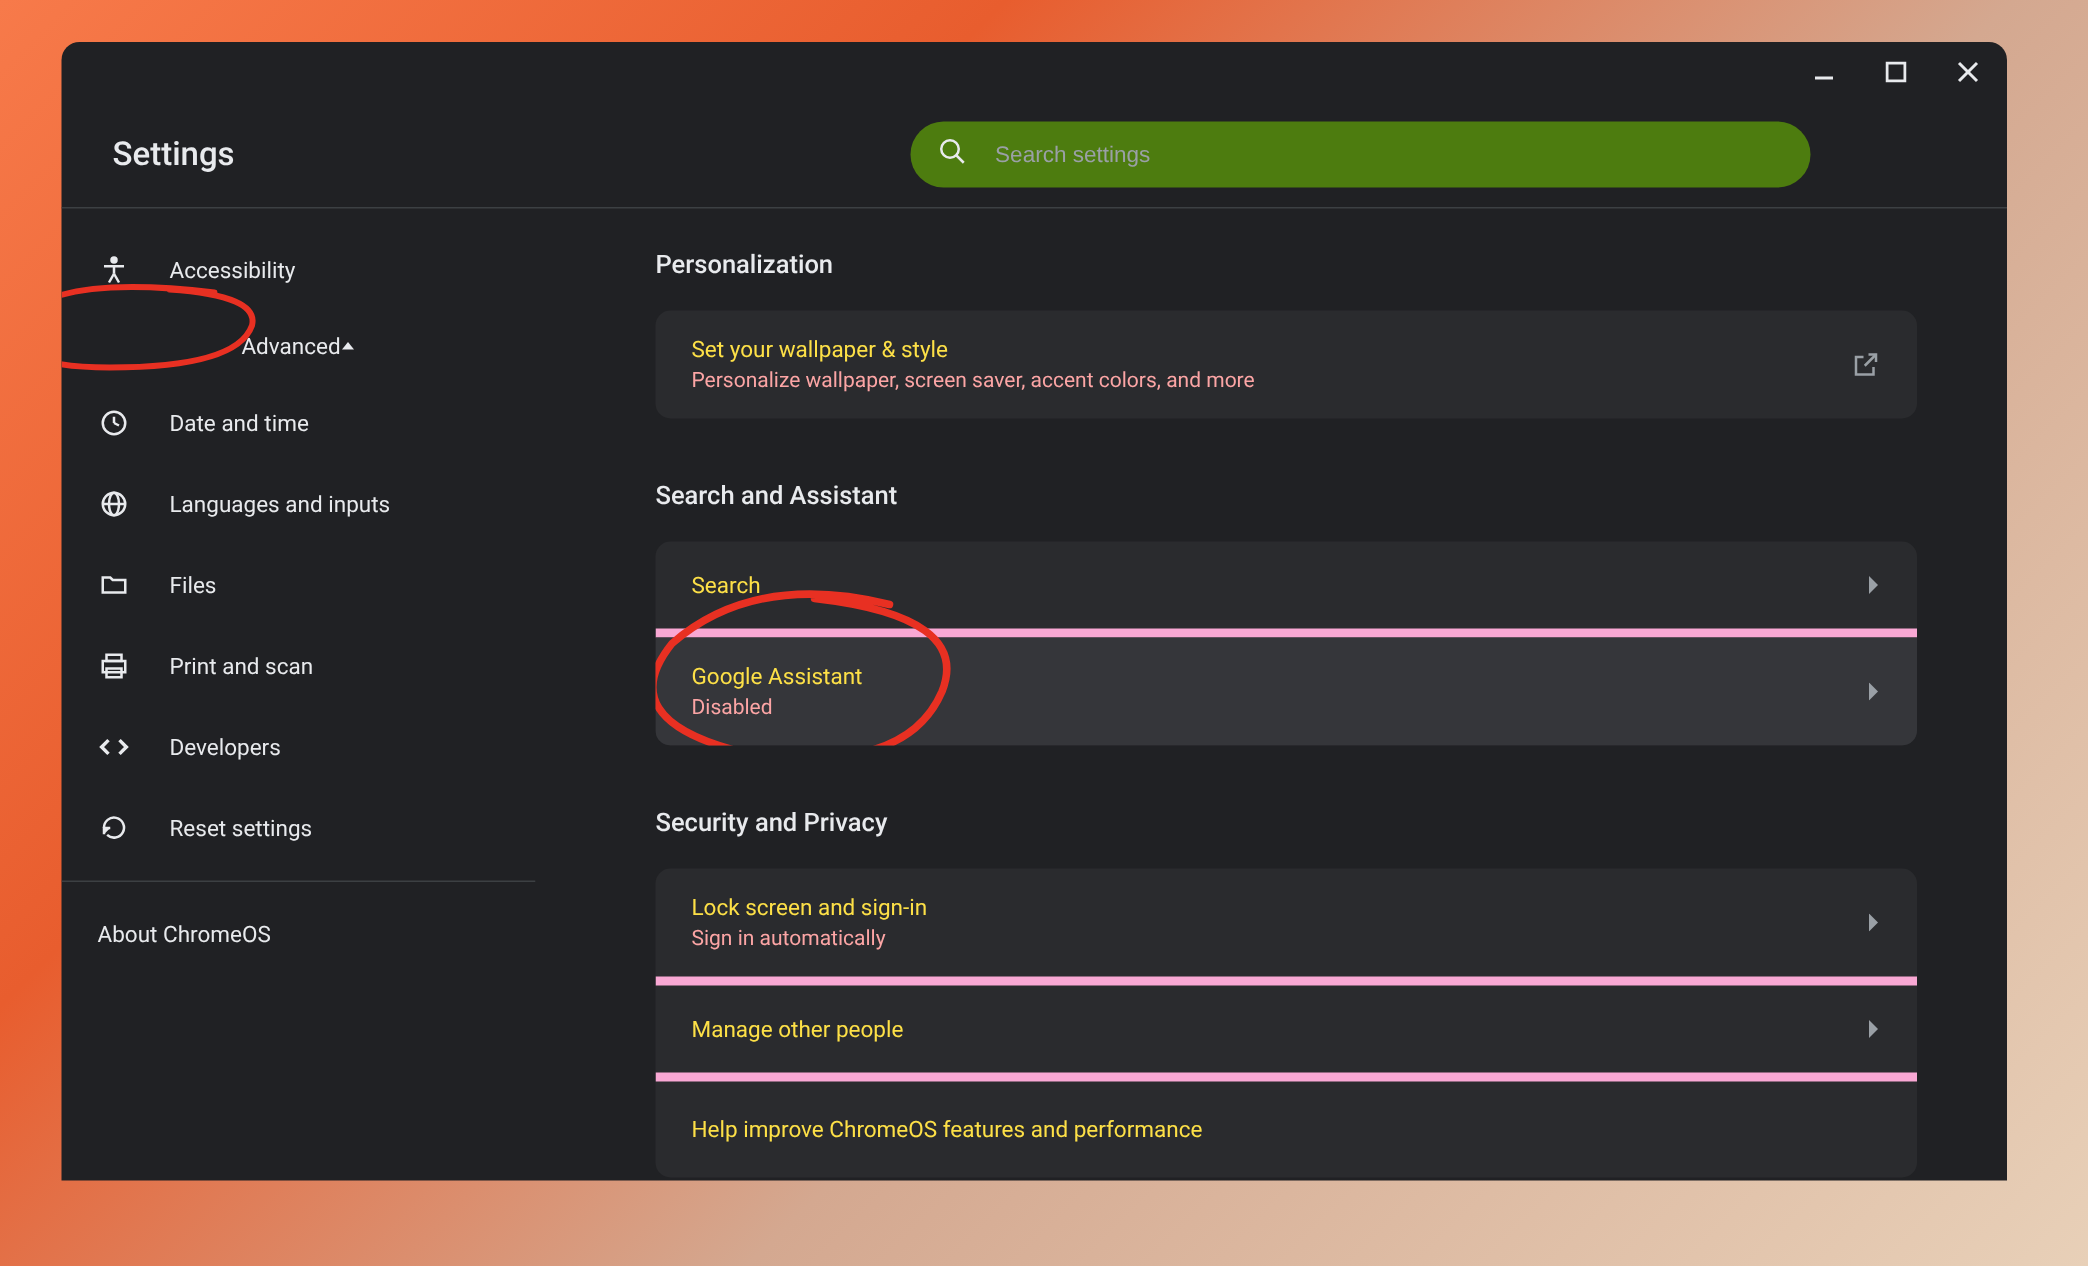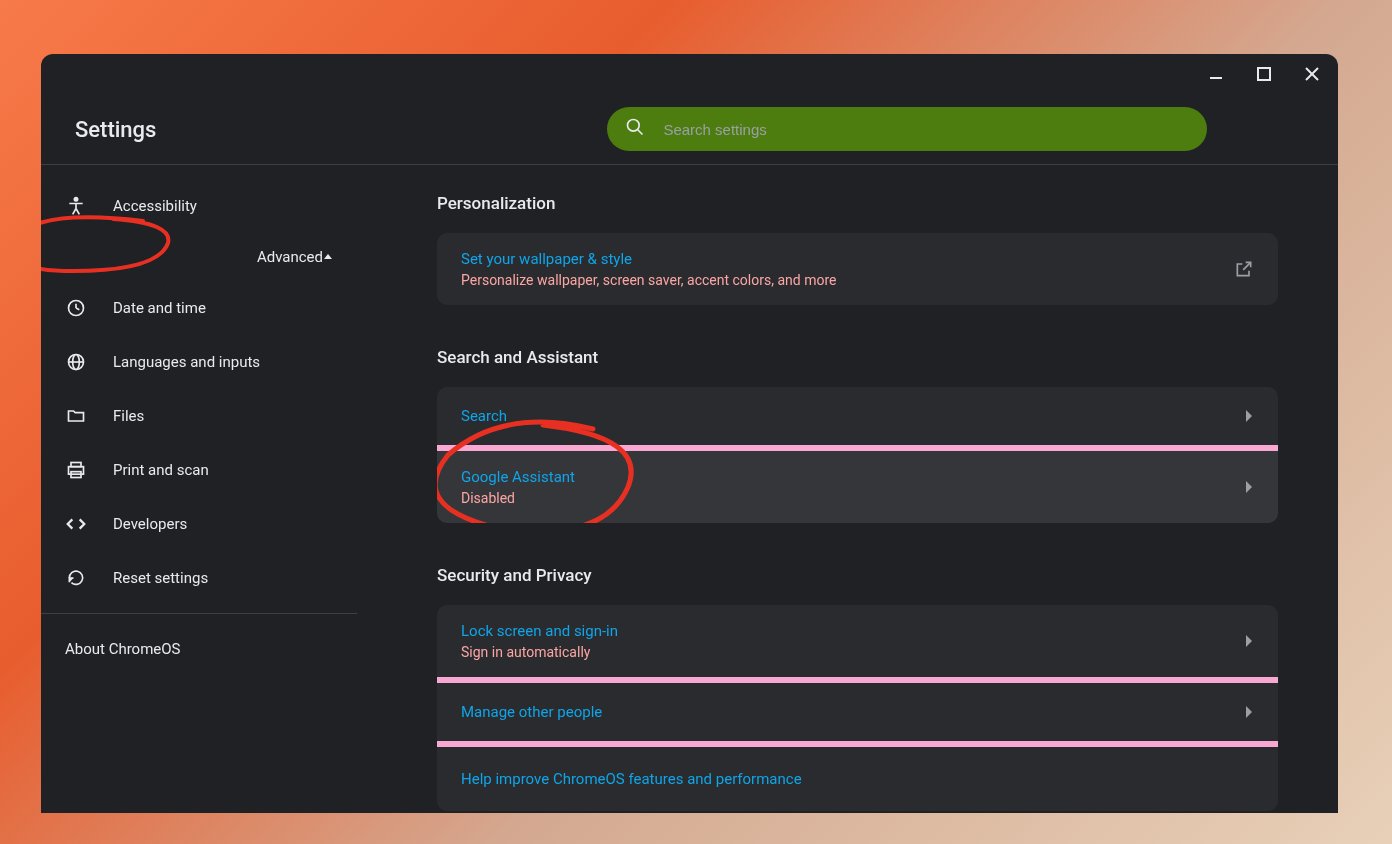--- a/index.html
+++ b/index.html
@@ -6,21 +6,21 @@
     body {
       width: 1392px;
       height: 844px;
       font-family: -apple-system, BlinkMacSystemFont, "Segoe UI", Roboto, sans-serif;
       background: linear-gradient(135deg, #f77a4a 0%, #e85d2e 30%, #d4a890 60%, #e8d0b8 100%);
       overflow: hidden;
       position: relative;
     }
     .window {
       position: absolute;
-      top: 54px;
+      top: 28px;
       left: 41px;
       width: 1297px;
       height: 759px;
       background: #202124;
       border-radius: 12px 12px 0 0;
       overflow: hidden;
       display: flex;
       flex-direction: column;
     }
     .titlebar {
@@ -101,21 +101,21 @@
       height: 22px;
       display: flex;
       align-items: center;
       justify-content: center;
       color: #e8eaed;
     }
     .sidebar-section-header {
       height: 48px;
       display: flex;
       align-items: center;
-      justify-content: flex-end;
+      justify-content: center;
       padding: 0 24px;
       font-size: 15px;
       color: #e8eaed;
       cursor: pointer;
       position: relative;
     }
     .sidebar-divider {
       border: none;
       border-top: 1px solid #3c4043;
       margin: 8px 0;
@@ -148,21 +148,21 @@
       display: flex;
       align-items: center;
       justify-content: space-between;
       padding: 17px 24px;
       cursor: pointer;
       border-bottom: 6px solid #f9a8d4;
       position: relative;
     }
     .card-row:last-child { border-bottom: none; }
     .card-row-text { display: flex; flex-direction: column; gap: 4px; }
-    .card-row-title { color: #0ea5e9; font-size: 15px; }
+    .card-row-title { color: #fde047; font-size: 15px; }
     .card-row-sub { color: #fca5a5; font-size: 14px; }
     .card-row-icon { color: #9aa0a6; display: flex; align-items: center; }
     .card-row.highlighted { background: #35363a; }
     .annotation {
       position: absolute;
       pointer-events: none;
       z-index: 100;
     }
     .annotation svg { display: block; }
   </style>

